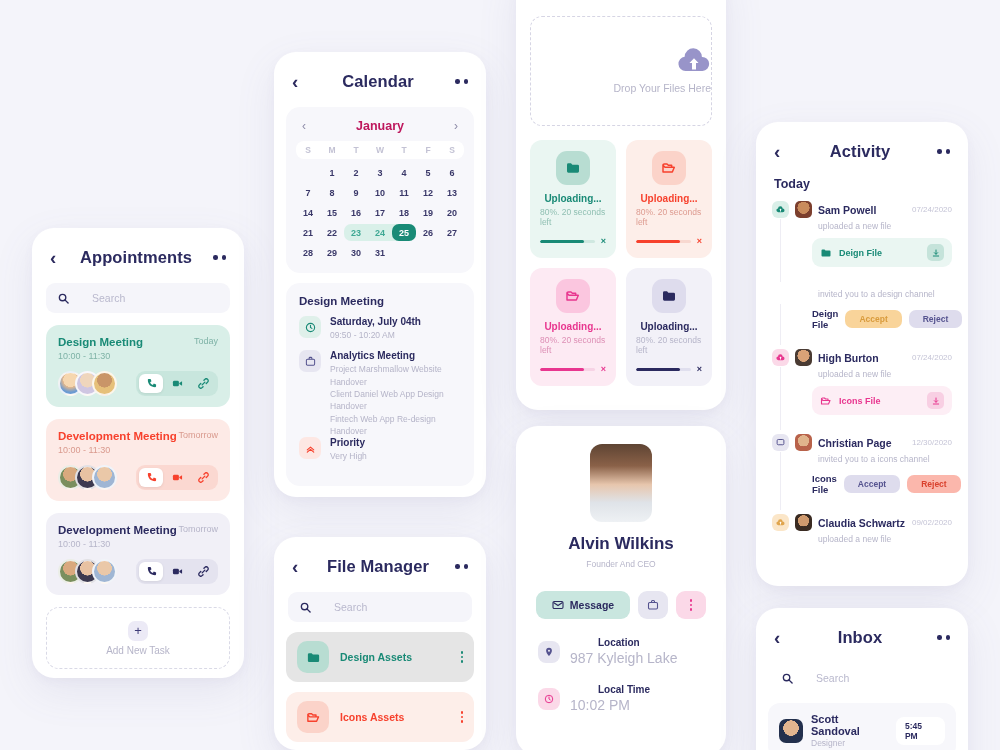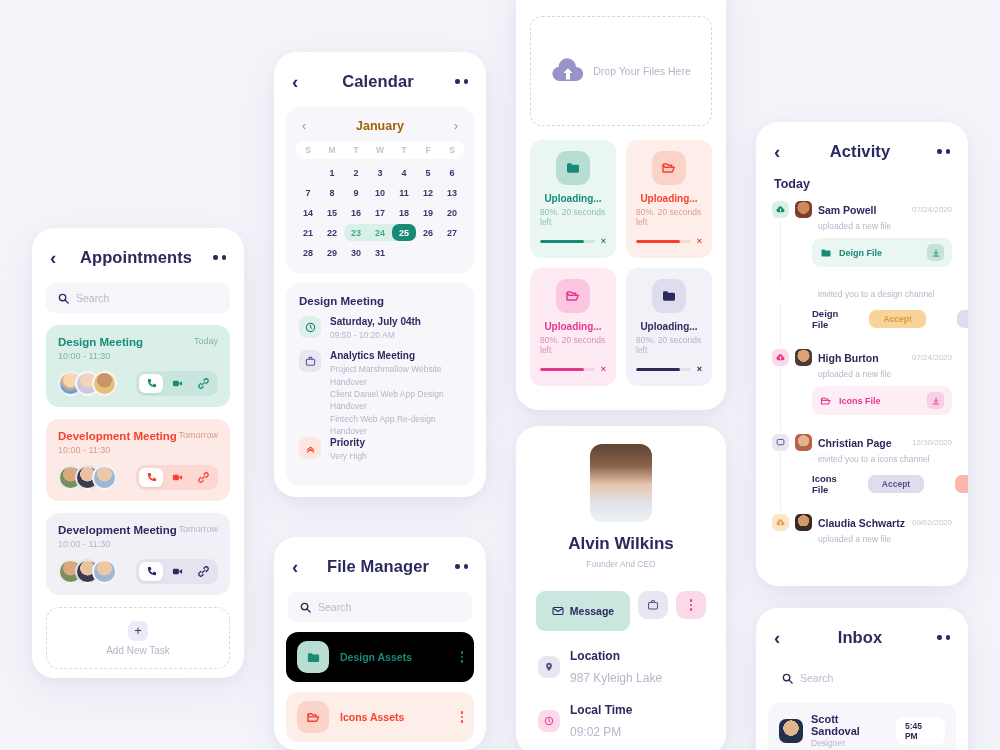--- a/index.html
+++ b/index.html
@@ -22,21 +22,21 @@
   
   .phead { display:flex; align-items:center; padding: 20px 18px 8px 18px; }
   .back { width:18px; font-size:19px; color:#2c2a5e; line-height:1; font-weight:700; cursor:pointer;}
   .ptitle { flex:1; text-align:center; font-size:16.5px; font-weight:700; color:#2b2a5f; letter-spacing:.1px;}
   .dots { display:flex; gap:4px; width:22px; justify-content:flex-end; cursor:pointer;}
   .dots i { width:4.5px; height:4.5px; border-radius:50%; background:#2b2a5f; display:block;}
 
   
   .search {
     margin: 8px 14px 0 14px; height: 30px; background:#f5f5fa; border-radius:9px;
-    display:flex; align-items:center; padding:0 12px; gap:7px;
+    display:flex; align-items:center; padding:0 12px; gap:23px;
   }
   .search .txt { font-size:10.5px; color:#b9b8cd; }
   .sicon { width:11px; height:11px; flex:none; }
 
   
   .appt { margin: 12px 14px 0 14px; border-radius:13px; padding:11px 12px 11px 12px; position:relative;}
   .appt .row1 { display:flex; align-items:flex-start; }
   .appt .name { font-size:11.5px; font-weight:700; flex:1;}
   .appt .when { font-size:9px; }
   .appt .time { font-size:9px; margin-top:3px; }
@@ -55,21 +55,21 @@
     margin:12px 14px 0 14px; border:1.6px dashed #d9d9e6; border-radius:13px;
     height:62px; display:flex; flex-direction:column; align-items:center; justify-content:center; gap:4px; cursor:pointer;
   }
   .plusbtn { width:20px;height:20px;border-radius:7px;background:#eceaf6;color:#3d3a77;
             display:flex;align-items:center;justify-content:center;font-size:13px;line-height:1;}
   .addtask .lbl { font-size:10px; color:#b6b5c9; }
 
   
   .calwrap { margin:8px 12px 0 12px; background:#f7f7fb; border-radius:14px; padding:10px 10px 12px 10px;}
   .calhead { display:flex; align-items:center; padding:2px 6px 8px 6px;}
-  .calhead .m { flex:1; text-align:center; font-size:12.5px; font-weight:700; color:#a16207;}
+  .calhead .m { flex:1; text-align:center; font-size:12.5px; font-weight:700; color:#be185d;}
   .calhead .arw { font-size:12px; color:#8d8ba8; cursor:pointer;}
   .dowrow { display:grid; grid-template-columns:repeat(7,1fr); background:#fff; border-radius:8px; padding:4px 0;}
   .dowrow div { text-align:center; font-size:8.5px; color:#c3c2d4; font-weight:600;}
   .daygrid { display:grid; grid-template-columns:repeat(7,1fr); row-gap:3px; margin-top:5px; position:relative;}
   .day { height:17px; display:flex; align-items:center; justify-content:center; font-size:9px; color:#3a3869; font-weight:600; position:relative; z-index:2; cursor:pointer;}
   .day.muted { color:transparent; }
   .rangebg { position:absolute; background:#d9f0e9; border-radius:7px; z-index:1;}
   .day.inrange { color:#3fa894; }
   .day.sel { color:#fff; }
   .selbg { position:absolute; background:#198a76; border-radius:7px; z-index:1;}
@@ -89,68 +89,68 @@
   
   .frow { margin:10px 12px 0 12px; border-radius:12px; padding:9px 11px; display:flex; align-items:center; gap:11px;}
   .fico { width:32px;height:32px;border-radius:10px;flex:none;display:flex;align-items:center;justify-content:center;}
   .fico svg{width:15px;height:15px;}
   .fname { font-size:10.5px; font-weight:700; flex:1;}
   .kebab { display:flex;flex-direction:column;gap:2px; cursor:pointer;}
   .kebab i { width:2.5px;height:2.5px;border-radius:50%; display:block;}
 
   
   .dropzone { margin:14px 14px 0 14px; border:1.8px dashed #d6d5e4; border-radius:12px; height:110px;
-              display:flex;align-items:center;justify-content:center;gap:8px;}
+              display:flex;flex-direction:column;align-items:flex-end;justify-content:center;gap:8px;}
   .dropzone .cl { width:34px;height:26px;color:#9894c9;}
   .dropzone .t { font-size:10.5px; color:#b6b5c9;}
 
   .ugrid { display:grid; grid-template-columns:1fr 1fr; gap:10px; margin:14px 14px 0 14px;}
   .ucard { border-radius:12px; padding:11px 10px 12px 10px; display:flex; flex-direction:column; align-items:center;}
   .ucard .ic { width:34px;height:34px;border-radius:11px;display:flex;align-items:center;justify-content:center;}
   .ucard .ic svg{width:16px;height:16px;}
   .ucard .ttl { font-size:10px; font-weight:700; margin-top:8px;}
   .ucard .sub { font-size:8.5px; margin-top:3px; }
   .ubar { display:flex; align-items:center; gap:6px; width:100%; margin-top:9px;}
   .track { flex:1; height:3px; border-radius:3px; position:relative; overflow:hidden;}
   .fill { position:absolute; left:0; top:0; bottom:0; border-radius:3px;}
   .xbtn { font-size:9px; font-weight:700; cursor:pointer;}
 
   
   .pimg { width:62px;height:78px;border-radius:12px;margin:18px auto 0;display:block;background-size:cover;background-position:center;}
   .pname { text-align:center; font-size:17px; font-weight:700; color:#2b2a5f; margin-top:12px;}
   .prole { text-align:center; font-size:8.5px; color:#b6b5c9; margin-top:5px;}
   .pbtns { display:flex; gap:8px; justify-content:center; margin-top:22px; padding:0 20px;}
-  .btnmsg { flex:1; height:40px; border-radius:9px; background:#c9e6df; display:flex; align-items:center; justify-content:center; gap:6px;
+  .btnmsg { flex:1; height:28px; border-radius:9px; background:#c9e6df; display:flex; align-items:center; justify-content:center; gap:6px;
             font-size:10.5px;font-weight:700;color:#2b2a5f; cursor:pointer;}
   .btnsq { width:30px;height:28px;border-radius:9px;display:flex;align-items:center;justify-content:center; cursor:pointer;}
   .prow { display:flex; gap:10px; align-items:center; padding:0 22px; margin-top:18px;}
   .prow .ic { width:22px;height:22px;border-radius:8px;flex:none;display:flex;align-items:center;justify-content:center;}
   .prow .ic svg{width:10px;height:10px;}
-  .prow .t { font-size:12px;font-weight:700;color:#2b2a5f;}
-  .prow .s { font-size:12px;color:#b6b5c9;margin-top:8px;}
+  .prow .t { font-size:10px;font-weight:700;color:#2b2a5f;margin-left:28px;}
+  .prow .s { font-size:14px;color:#b6b5c9;margin-top:2px;}
 
   
   .todaylbl { font-size:12.5px; font-weight:700; color:#2b2a5f; padding:8px 18px 0 18px;}
   .aitem { position:relative; padding:10px 16px 9px 16px;}
   .ahead { display:flex; align-items:center; gap:6px;}
   .abadge { width:17px;height:17px;border-radius:6px;flex:none;display:flex;align-items:center;justify-content:center;}
   .abadge svg{width:9px;height:9px;}
   .aav { width:17px;height:17px;border-radius:5px;background-size:cover;background-position:center;flex:none;}
   .aname { font-size:10.5px; font-weight:700; color:#2b2a5f; flex:1;}
   .adate { font-size:8px; color:#c5c4d6;}
   .adesc { font-size:8.5px; color:#b6b5c9; margin:3px 0 0 46px;}
   .aline { position:absolute; left:24px; top:28px; bottom:-6px; width:1.4px; background:#eeedf4;}
   .afile { margin:7px 0 0 40px; border-radius:9px; padding:6px 8px; display:flex; align-items:center; gap:7px;}
   .afile svg { width:12px;height:12px;}
   .afile .fn { font-size:9px; font-weight:600; flex:1;}
   .dlbtn { width:17px;height:17px;border-radius:5px;display:flex;align-items:center;justify-content:center; cursor:pointer;}
   .dlbtn svg{width:8px;height:8px;}
   .arbar { display:flex; align-items:center; gap:7px; margin:9px 0 0 40px;}
   .arbar .fn { font-size:9.5px; font-weight:700; color:#2b2a5f; flex:1;}
-  .pill { padding:4px 14px; border-radius:7px; font-size:8.5px; font-weight:700; cursor:pointer;margin-left:24px;}
+  .pill { padding:4px 14px; border-radius:7px; font-size:8.5px; font-weight:700; cursor:pointer;}
 
   
   .inboxrow { margin:10px 12px 0 12px; background:#f7f7fb; border-radius:12px; padding:10px 11px;}
   .ibtop { display:flex; align-items:center; gap:8px;}
   .ibav { width:24px;height:24px;border-radius:7px;background-size:cover;background-position:center;flex:none;}
   .ibname { font-size:11px; font-weight:700; color:#2b2a5f;}
   .ibrole { font-size:8.5px; color:#b6b5c9; margin-top:1px;}
   .ibtime { margin-left:auto; background:#fff; border-radius:8px; padding:4px 9px; font-size:8.5px; font-weight:700; color:#2b2a5f;}
 </style>
 </head>
@@ -414,21 +414,21 @@
         </div>
     </div>
     <div class="search">
       <svg class="sicon" viewBox="0 0 24 24" fill="none" stroke="#2b2a5f" stroke-width="3">
         <circle cx="10" cy="10" r="7"></circle>
           <line x1="15" y1="15" x2="22" y2="22" stroke-linecap="round"></line>
       </svg>
       <span class="txt">Search</span>
     </div>
 
-    <div class="frow" style="background:#000000">
+    <div class="frow" style="background:#e5e5e5">
       <div class="fico" style="background:#b8ddd2">
         <svg viewBox="0 0 24 24" fill="#198a76">
             <path d="M3 7a2 2 0 012-2h4l2 2h8a2 2 0 012 2v8a2 2 0 01-2 2H5a2 2 0 01-2-2z"></path>
           </svg>
       </div>
       <div class="fname" style="color:#198a76">Design Assets</div>
       <div class="kebab">
         <i style="background:#198a76"></i>
           <i style="background:#198a76"></i>
           <i style="background:#198a76"></i>
@@ -575,21 +575,21 @@
 
     <div class="prow">
       <div class="ic" style="background:#fbd9e8">
         <svg viewBox="0 0 24 24" fill="none" stroke="#e8368f" stroke-width="2.4">
             <circle cx="12" cy="12" r="9"></circle>
             <path d="M12 7v5l3 2" stroke-linecap="round"></path>
           </svg>
       </div>
       <div>
         <div class="t">Local Time</div>
-        <div class="s">09:02 PM</div>
+        <div class="s">10:02 PM</div>
       </div>
     </div>
   </div>
 
   <div class="card" style="left:756px; top:122px; width:212px; height:464px;">
     <div class="phead">
       <div class="back">‹</div>
       <div class="ptitle">Activity</div>
       <div class="dots">
           <i></i>

